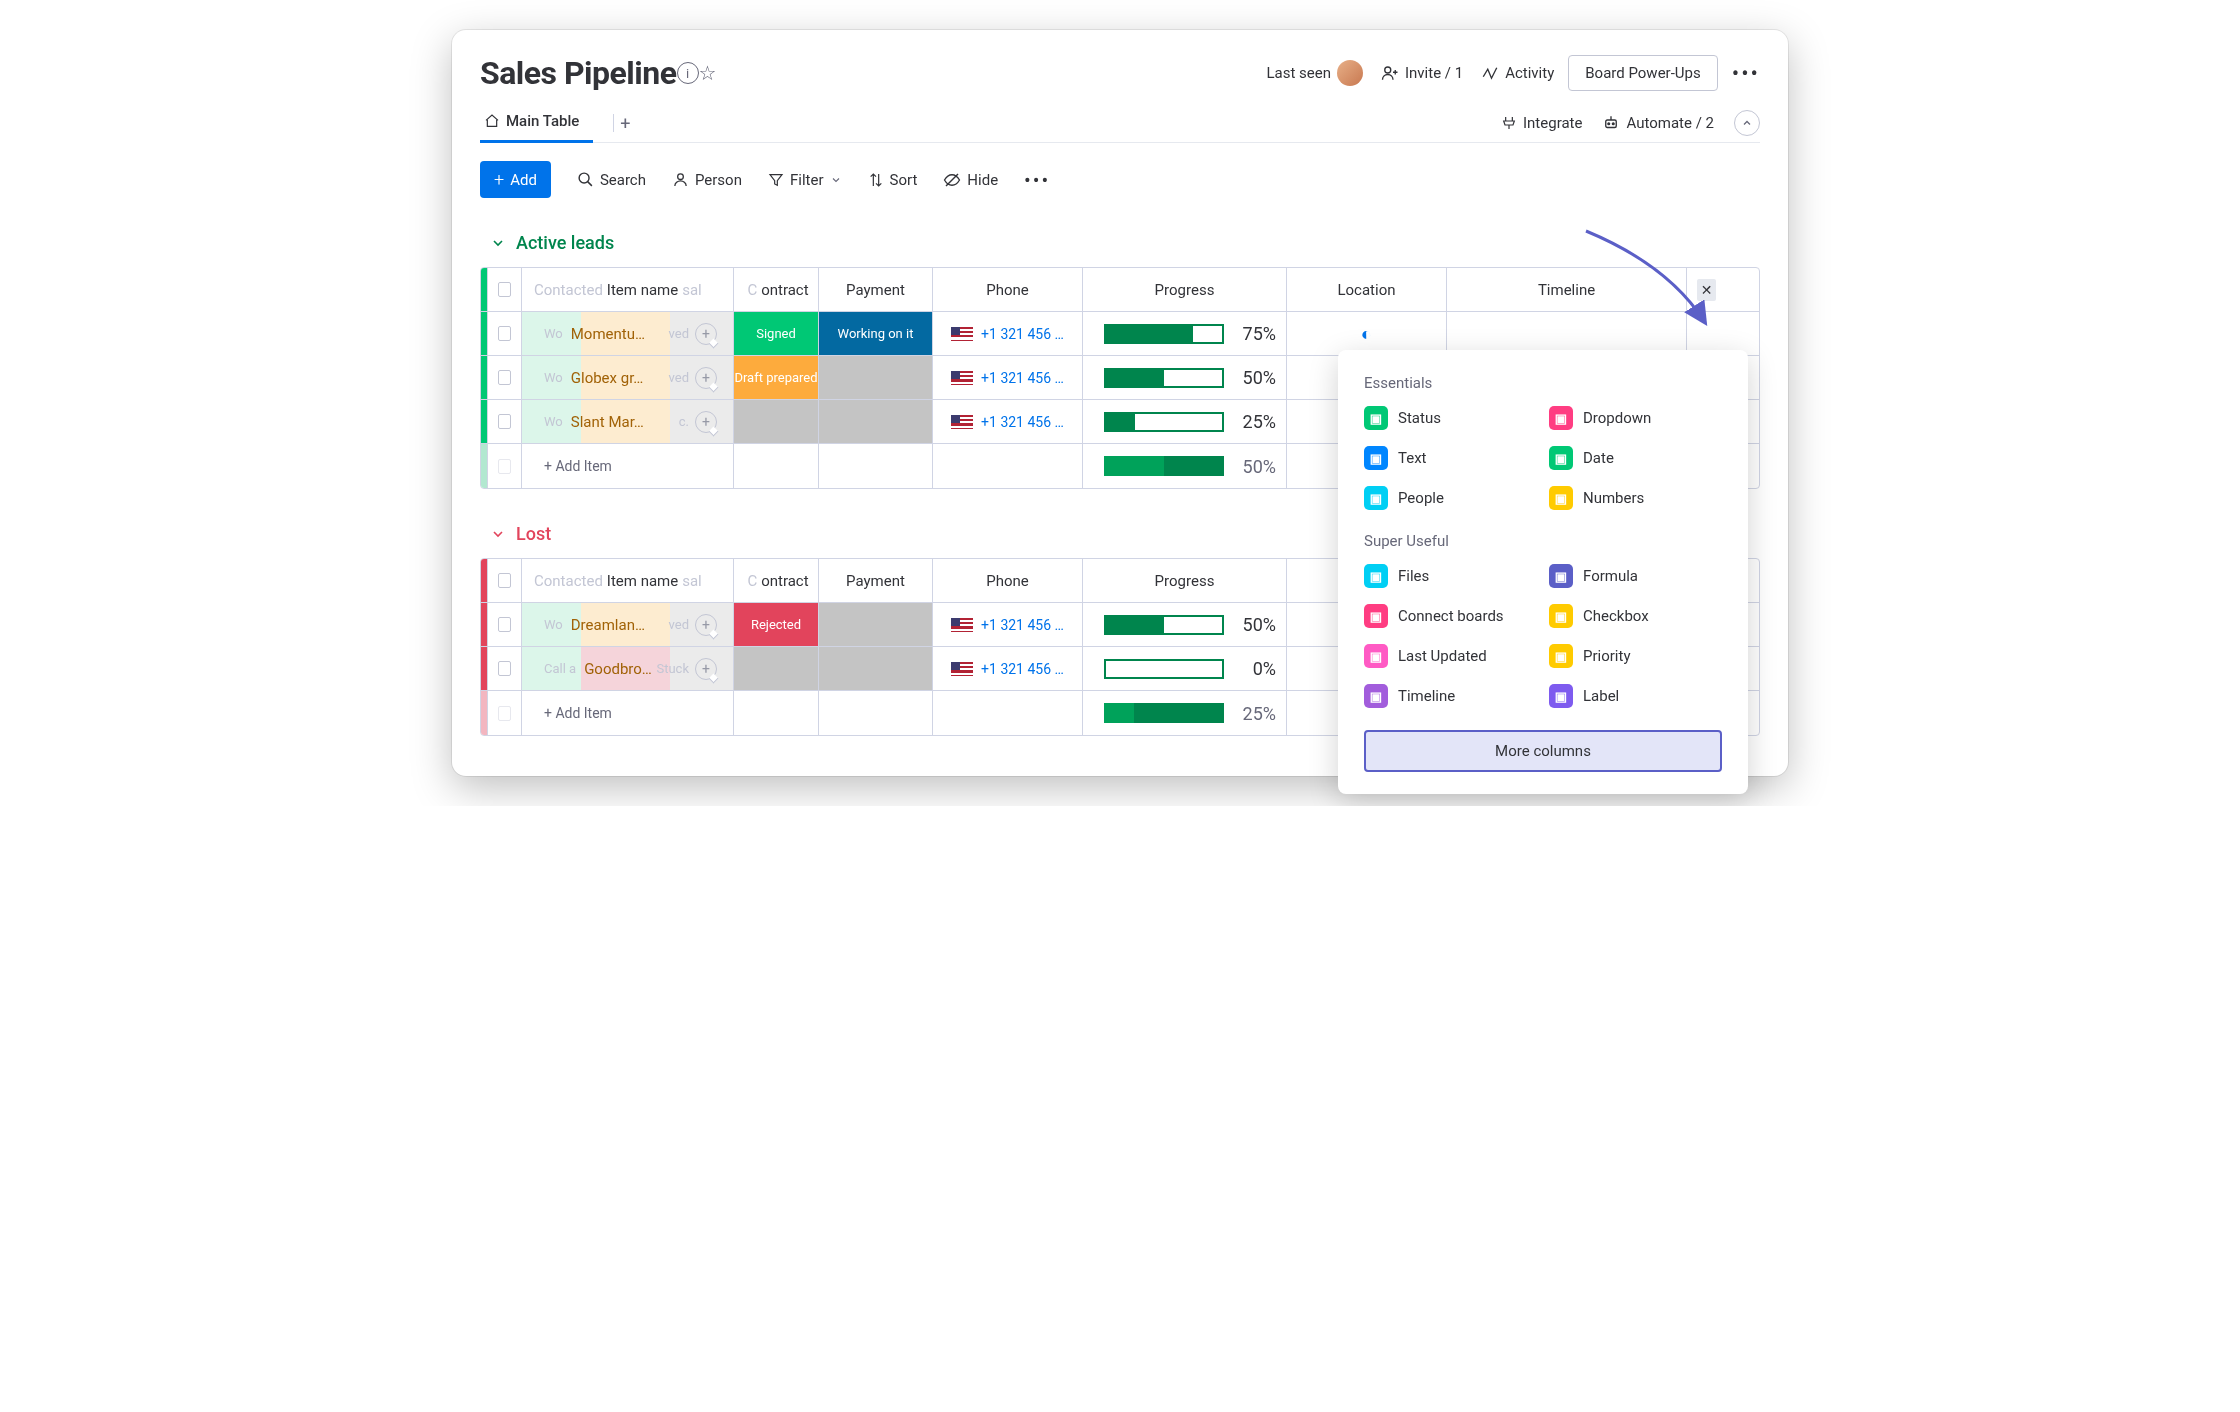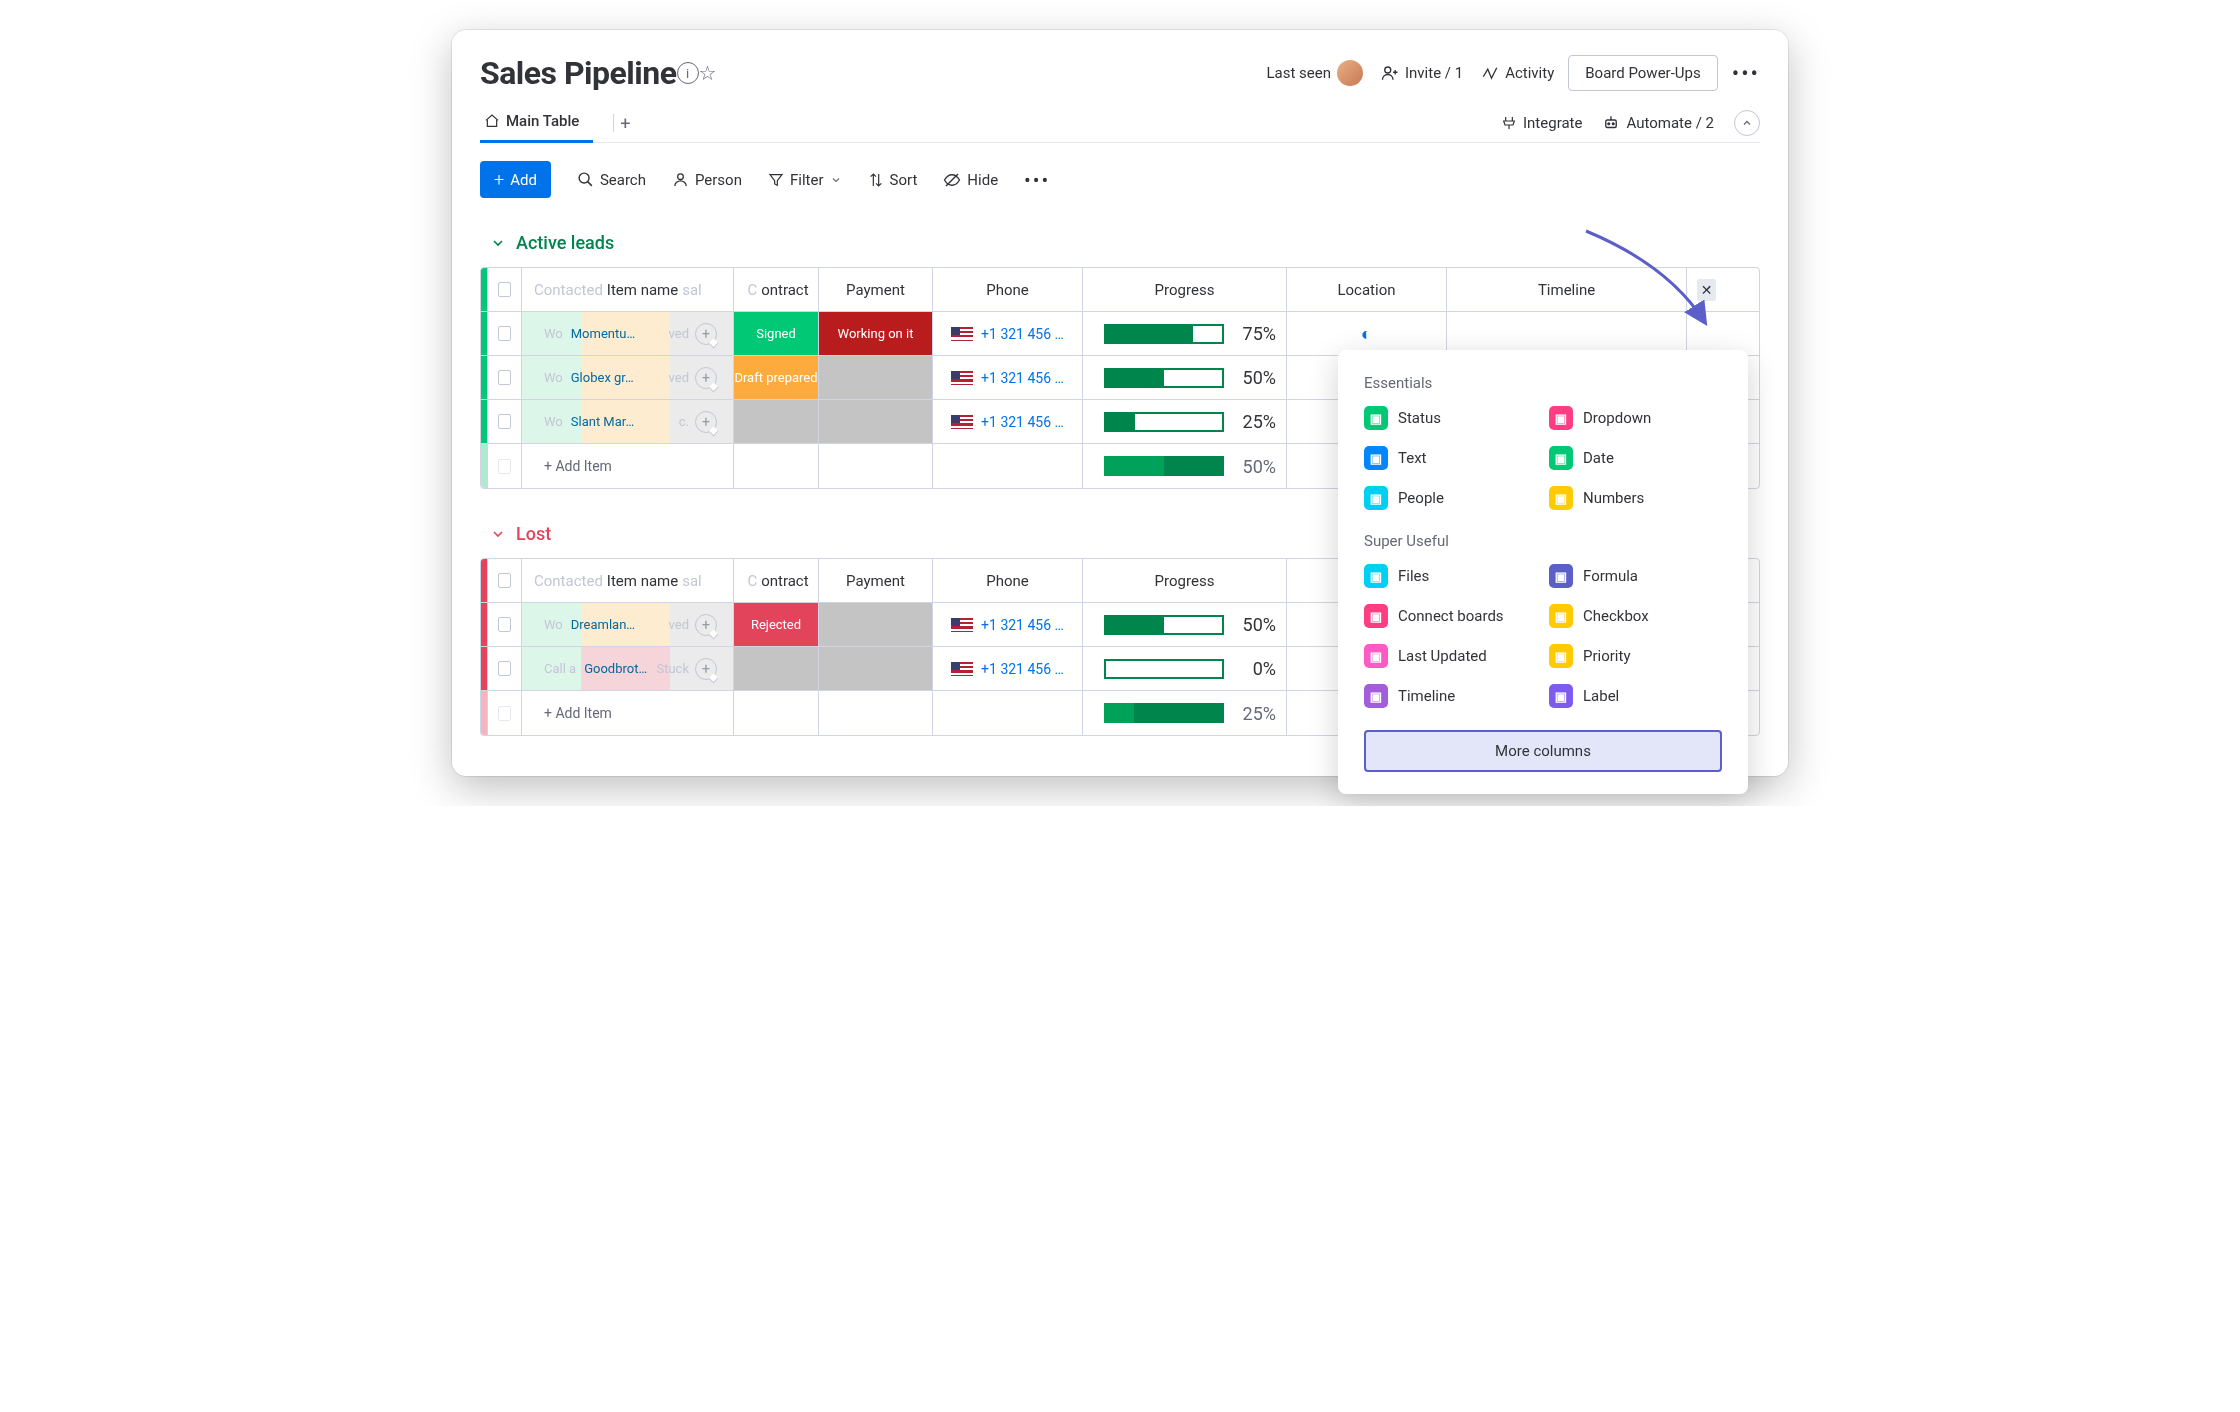--- a/index.html
+++ b/index.html
@@ -74,32 +74,32 @@
   .row.header .cell { color:#323338; font-size:15px; }
   .row.header .c-item { padding-left:8px; }
   .row.header .ghost { color:#c3c6d4; margin:0 4px; }
 
   .checkbox { width:15px; height:15px; border:1.5px solid #c3c6d4; border-radius:2px; }
 
   .status { width:100%; height:100%; display:flex; align-items:center; justify-content:center; color:#fff; font-size:13px; padding:0 6px; }
   .bg-gray { background:#c4c4c4; }
   .bg-signed { background:#00c875; }
   .bg-draft  { background:#fdab3d; }
-  .bg-work   { background:#b91c1c; }
+  .bg-work   { background:#0369a1; }
   .bg-reject { background:#e2445c; }
 
   .item-bg { position:absolute; inset:0; }
   .item-fg { position:relative; display:flex; align-items:center; width:100%; height:100%; padding:0 6px 0 12px;}
   .item-seg { height:100%; display:inline-block; }
   .seg-green { background:#d6f5e6; }
   .seg-ylw   { background:#fde9c8; }
   .seg-red   { background:#f3cdd4; }
   .seg-gray  { background:#e8e8e8; }
   .item-ghost-row .item-bg .item-seg { opacity:0.85; }
-  .item-name { font-size:13px; color:#0369a1; flex:1; overflow:hidden; text-overflow:ellipsis; }
+  .item-name { font-size:15px; color:#a16207; flex:1; overflow:hidden; text-overflow:ellipsis; }
   .item-ghost-txt { color:#c3c6d4; font-size:13px; }
   .msg-bub { width:22px; height:22px; border:1.5px solid #c3c6d4; border-radius:50%; display:flex; align-items:center; justify-content:center; color:#9699a6; font-size:14px; margin-left:6px; position:relative; }
   .msg-bub::after{ content:""; position:absolute; bottom:-3px; right:-1px; width:6px; height:6px; border-right:1.5px solid #c3c6d4; border-bottom:1.5px solid #c3c6d4; background:#fff; transform:rotate(45deg);}
 
   .flag { width:22px; height:14px; display:inline-block; background:linear-gradient(#b22234 0 15%,#fff 15% 30%,#b22234 30% 45%,#fff 45% 60%,#b22234 60% 75%,#fff 75% 90%,#b22234 90% 100%); position:relative; }
   .flag::before{ content:""; position:absolute; top:0; left:0; width:9px; height:8px; background:#3c3b6e; }
   .phone { color:#0073ea; }
 
   .prog-outer { width:120px; height:20px; border:2px solid #00854d; background:#fff; }
   .row.footer .prog-outer { border:none; background:#00854d; }

